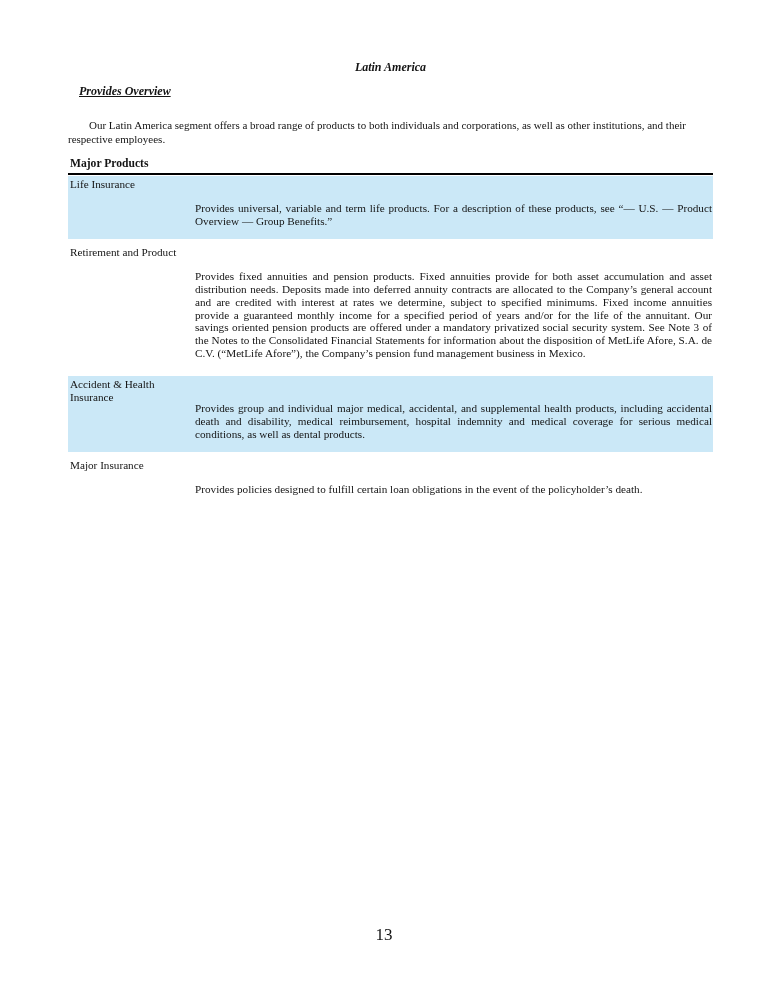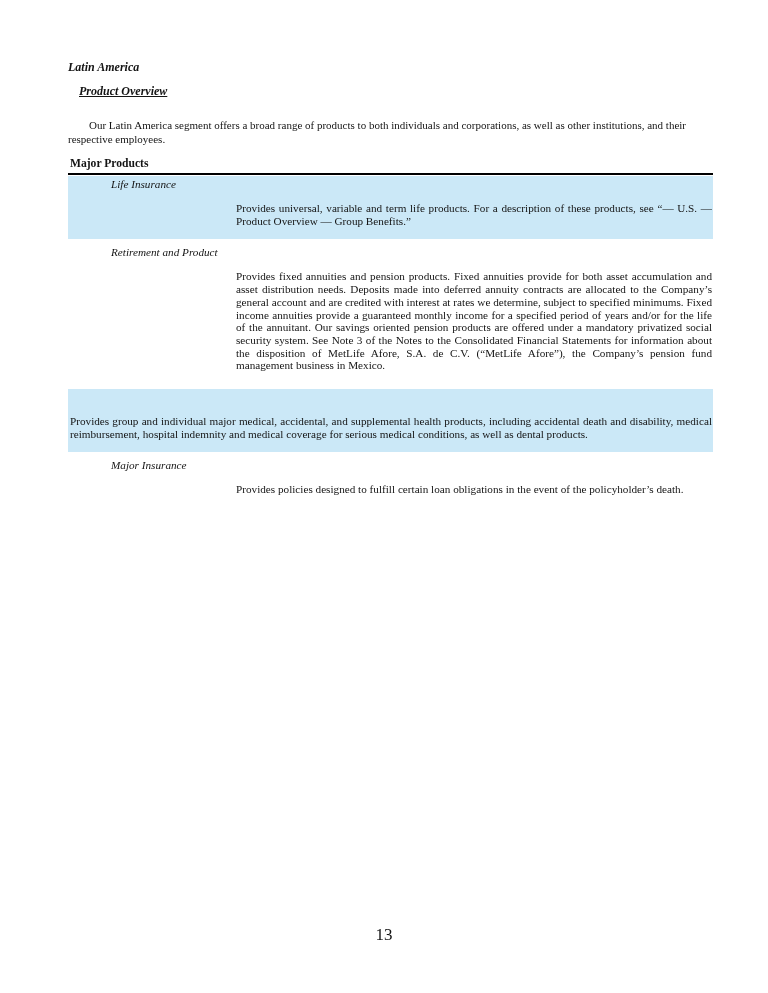--- a/index.html
+++ b/index.html
@@ -19,20 +19,21 @@
     position: absolute;
     left: 68px;
     top: 61px;
     width: 645px;
   }
   .section-title {
     font-size: 12px;
     font-weight: bold;
     font-style: italic;
     line-height: 13px;
+    text-align: center;
   }
   .subsection-title {
     display: inline-block;
     font-size: 12px;
     font-weight: bold;
     font-style: italic;
     text-decoration: underline;
     margin-left: 11px;
     margin-top: 11px;
     line-height: 13px;
@@ -63,22 +64,20 @@
     padding: 2px 1px 12px 2px;
     margin-bottom: 5px;
   }
   .mp-row.hl {
     background: var(--hl, #cbe8f7);
   }
   .mp-term {
     flex: none;
     width: 116px;
     padding-right: 9px;
-    font-style: italic;
-    margin-left: 41px;
   }
   .mp-desc {
     flex: 1;
     text-align: justify;
     margin-top: 24px;
   }
   .page-number {
     position: absolute;
     top: 925px;
     left: 0;
@@ -86,36 +85,37 @@
     text-align: center;
     font-size: 17px;
   }
 </style>
 </head>
 <body>
 
 <div class="content">
   <div class="section-title">Latin America</div>
 
-  <div class="subsection-title">Product Overview</div>
+  <div class="subsection-title">Provides Overview</div>
 
   <p class="intro">Our Latin America segment offers a broad range of products to both individuals and corporations, as well as other institutions, and their respective employees.</p>
 
   <div class="table-heading">Major Products</div>
 
   <div class="mp-table">
       <div class="mp-row hl">
         <div class="mp-term">Life Insurance</div>
         <div class="mp-desc">Provides universal, variable and term life products. For a description of these products, see “— U.S. — Product Overview — Group Benefits.”</div>
       </div>
       <div class="mp-row">
         <div class="mp-term">Retirement and Product</div>
         <div class="mp-desc">Provides fixed annuities and pension products. Fixed annuities provide for both asset accumulation and asset distribution needs. Deposits made into deferred annuity contracts are allocated to the Company’s general account and are credited with interest at rates we determine, subject to specified minimums. Fixed income annuities provide a guaranteed monthly income for a specified period of years and/or for the life of the annuitant. Our savings oriented pension products are offered under a mandatory privatized social security system. See Note 3 of the Notes to the Consolidated Financial Statements for information about the disposition of MetLife Afore, S.A. de C.V. (“MetLife Afore”), the Company’s pension fund management business in Mexico.</div>
       </div>
       <div class="mp-row hl">
+        <div class="mp-term">Accident &amp; Health Insurance</div>
         <div class="mp-desc">Provides group and individual major medical, accidental, and supplemental health products, including accidental death and disability, medical reimbursement, hospital indemnity and medical coverage for serious medical conditions, as well as dental products.</div>
       </div>
       <div class="mp-row">
         <div class="mp-term">Major Insurance</div>
         <div class="mp-desc">Provides policies designed to fulfill certain loan obligations in the event of the policyholder’s death.</div>
       </div>
     </div>
 </div>
 
 <div class="page-number">13</div>

